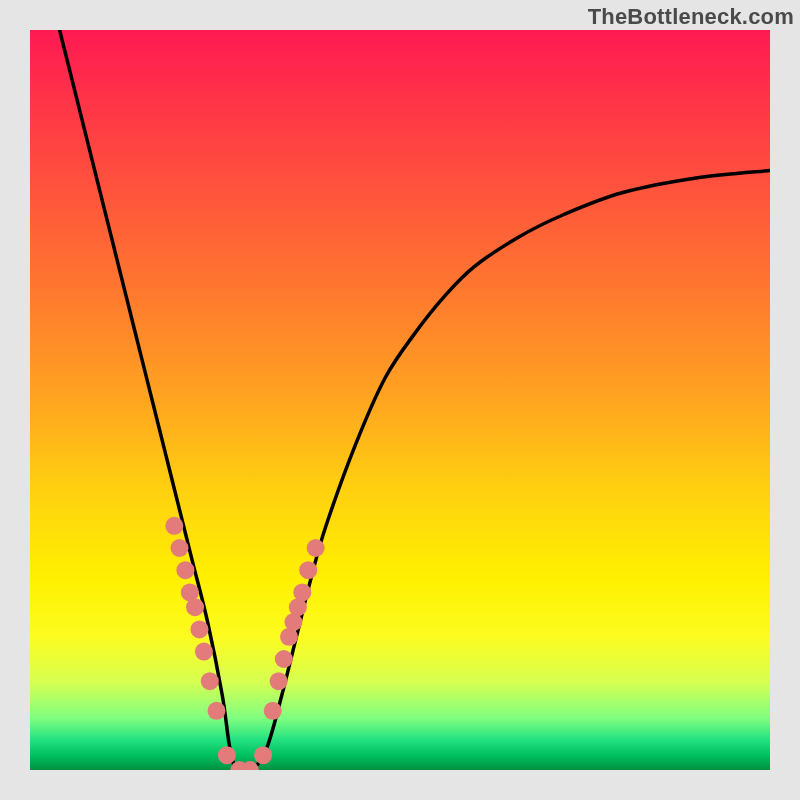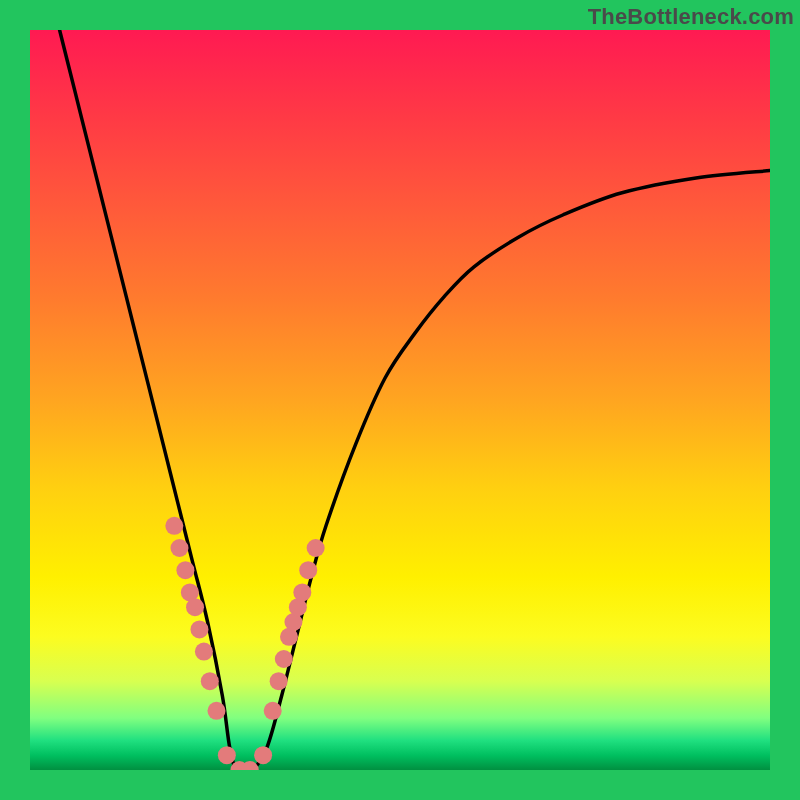--- a/index.html
+++ b/index.html
@@ -10,21 +10,21 @@
     background: #000;
     font-family: Arial, Helvetica, sans-serif;
     overflow: hidden;
   }
   .frame {
     position: absolute;
     top: 0;
     left: 0;
     width: 800px;
     height: 800px;
-    background: #22c55e;
+    background: #e5e5e5;
   }
   .plot {
     position: absolute;
     top: 30px;
     left: 30px;
     width: 740px;
     height: 740px;
     
     background: linear-gradient(to bottom,
       #ff1a52 0%,

